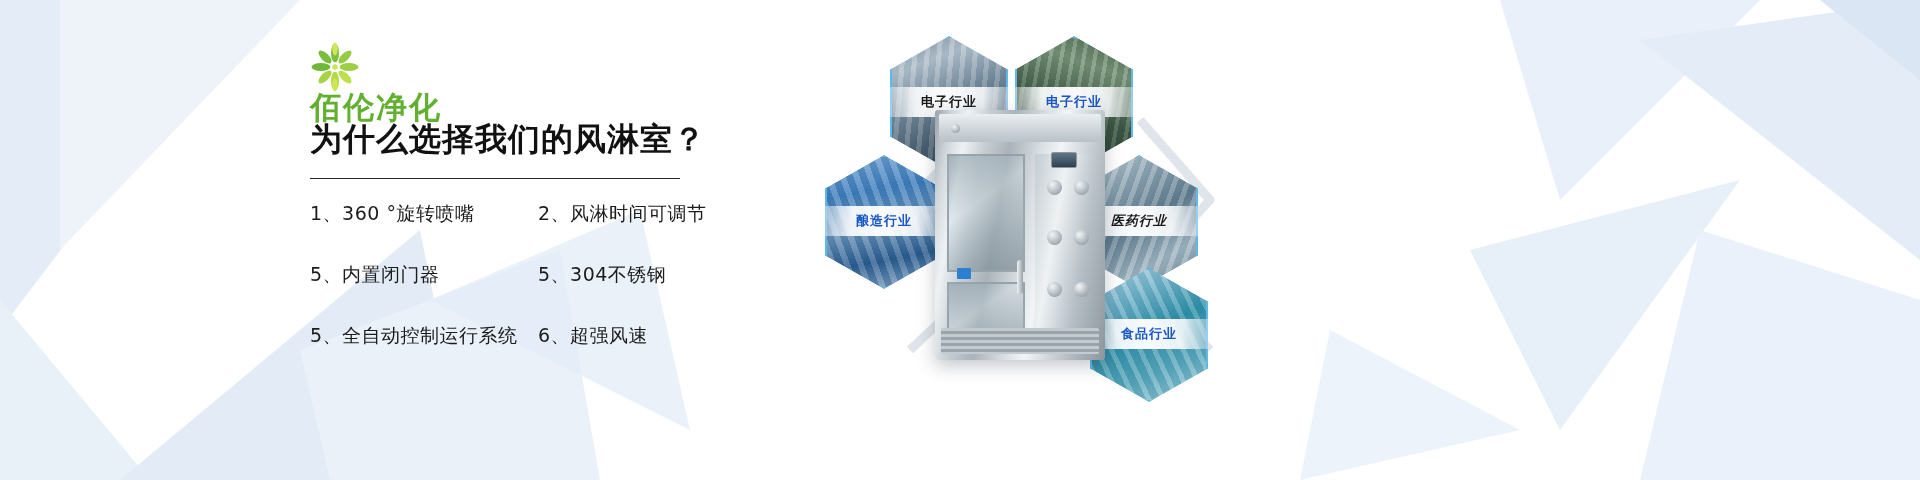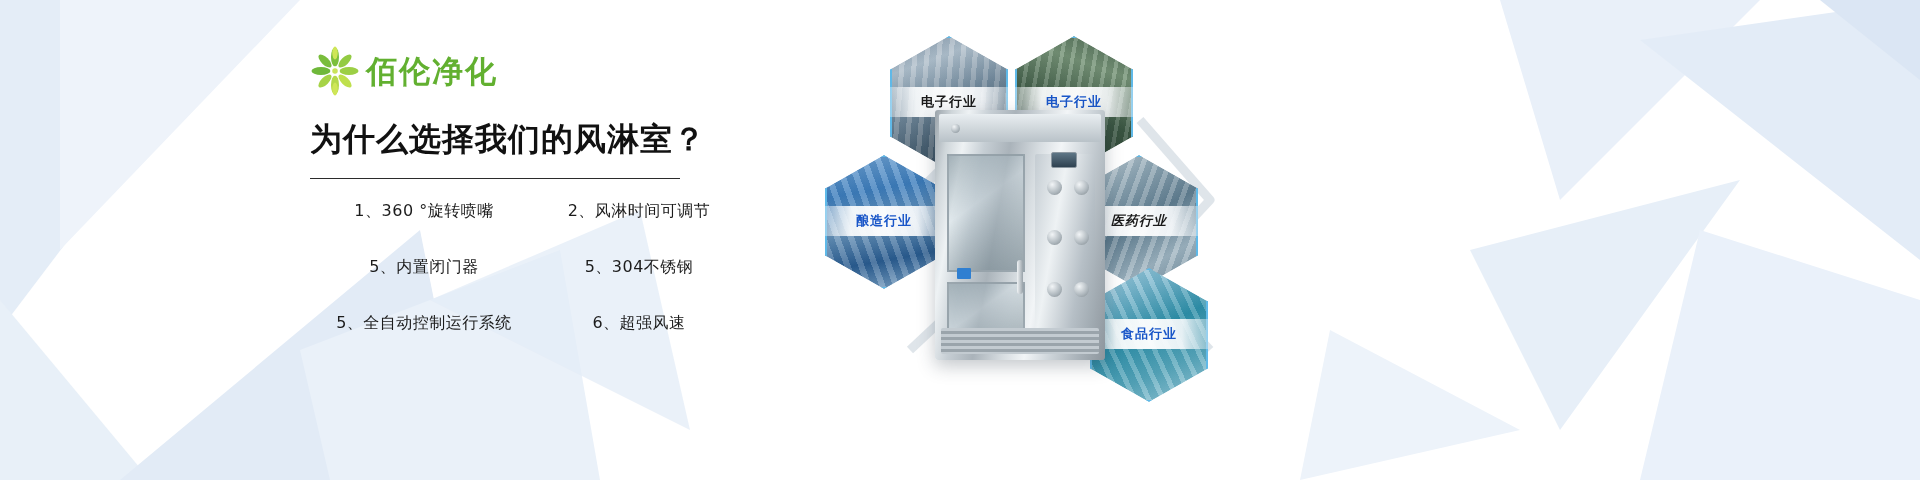--- a/index.html
+++ b/index.html
@@ -14,21 +14,21 @@
   .bg { position:absolute; inset:0; overflow:hidden; }
   .bg svg { position:absolute; inset:0; }
 
   
   .left-panel {
     position:absolute;
     left:310px; top:42px;
     width:430px; height:330px;
   }
 
-  .brand { display:flex; align-items:center; height:58px; }
+  .brand { display:flex; align-items:flex-start; height:58px;flex-direction:column; }
   .brand-mark { width:50px; height:50px; flex:0 0 50px; margin-right:6px; }
   .brand-name {
     font-size:31px; font-weight:bold; color:#62b030;
     letter-spacing:2px; line-height:1;
     font-family:"DejaVu Sans","Liberation Sans",sans-serif;
   }
 
   .headline {
     margin-top:18px;
     font-size:32px; font-weight:bold; color:#111;
@@ -41,24 +41,23 @@
     width:370px; height:1px; background:#2b2b2b;
   }
 
   .features {
     margin-top:22px;
     display:grid;
     grid-template-columns:228px auto;
     row-gap:35px;
   }
   .feature {
-    font-size:16px; color:#1c1c1c; white-space:nowrap;
+    font-size:19px; color:#1c1c1c; white-space:nowrap;
     letter-spacing:.5px;
     font-family:"DejaVu Sans","Liberation Sans",sans-serif;
-    text-align:center;
   }
 
   
   .right-panel {
     position:absolute;
     left:790px; top:0;
     width:560px; height:480px;
   }
   .hex {
     position:absolute;

